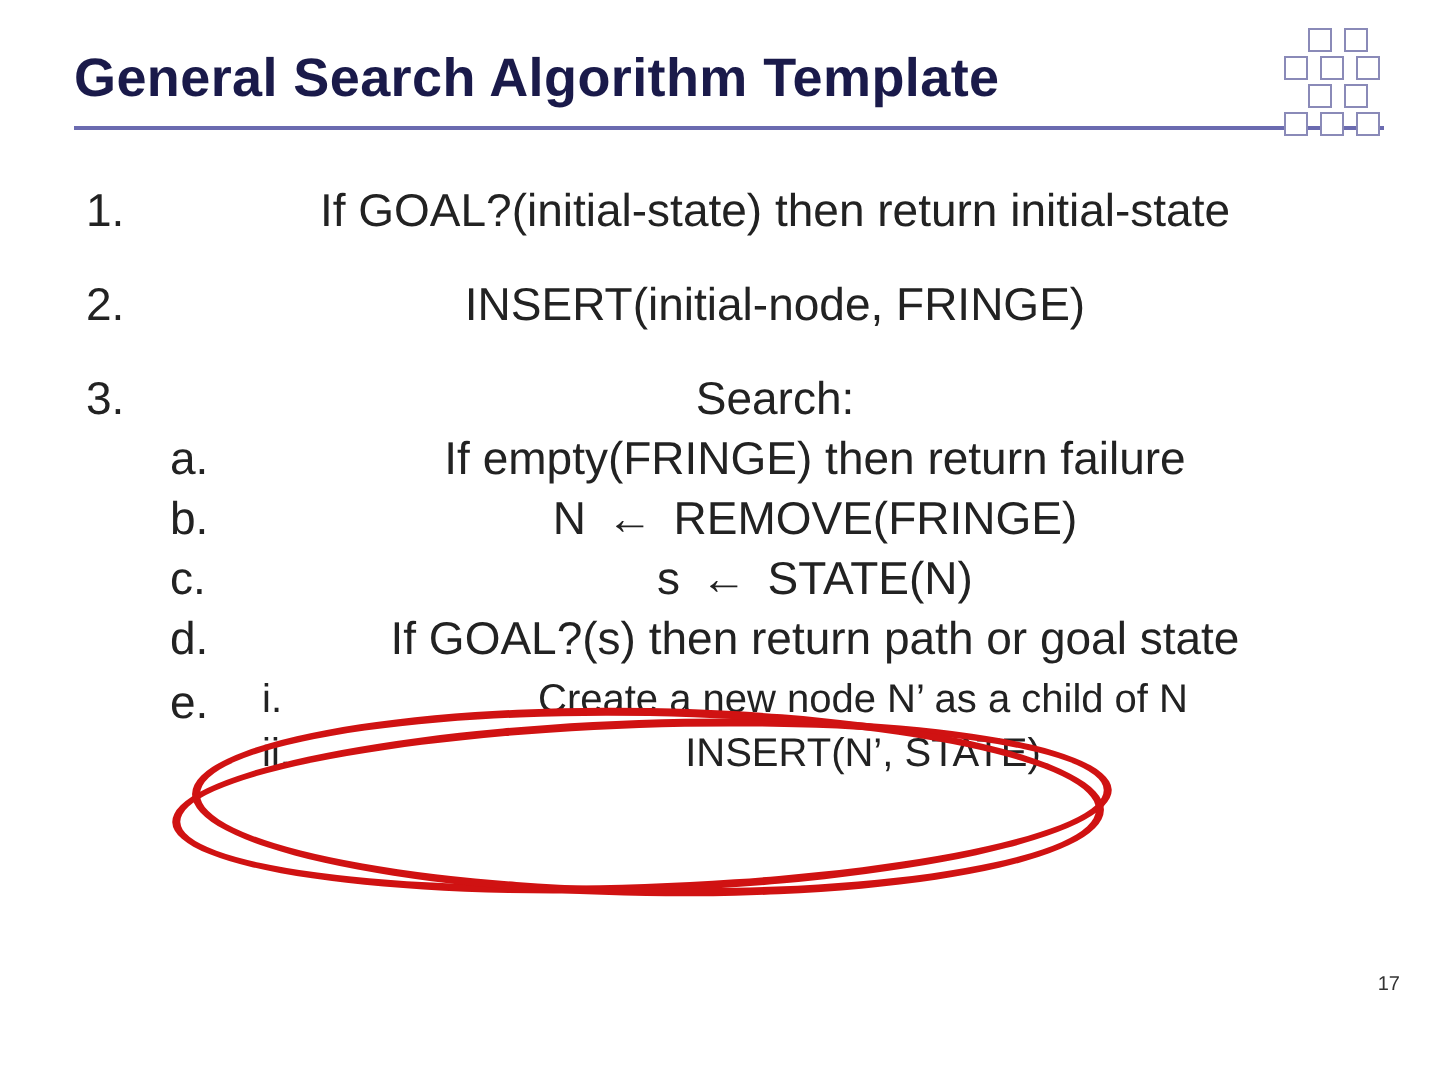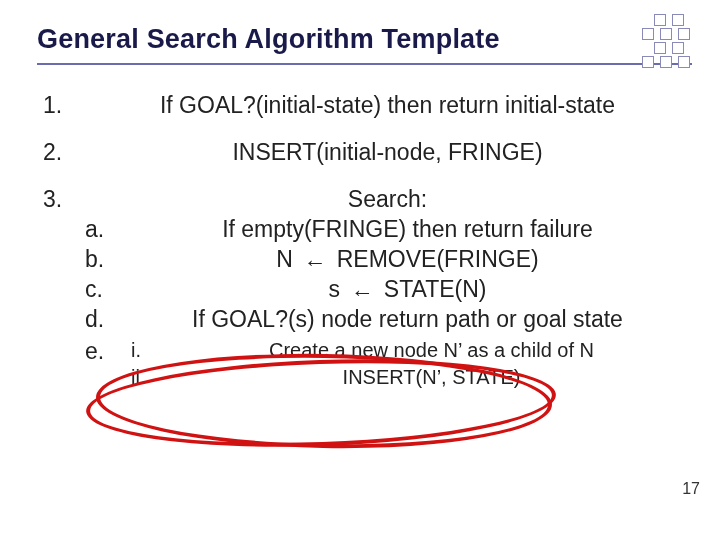--- a/index.html
+++ b/index.html
@@ -113,21 +113,21 @@
     height: 12px;
     border: 1px solid #8a8ab8;
     background: #fff;
     box-sizing: border-box;
   }
   .pagenum {
     position: absolute;
     right: 20px;
     bottom: 14px;
     font-family: Arial, sans-serif;
-    font-size: 16px;
+    font-size: 10px;
     color: #333;
   }
   .red-oval {
     position: absolute;
     border: 4px solid #d01212;
     border-radius: 50%;
     pointer-events: none;
     box-sizing: border-box;
   }
   .oval1 { left: 86px;  top: 360px; width: 470px; height: 86px; transform: rotate(-2deg); }
@@ -160,21 +160,21 @@
     <li>
       <span>Search:</span>
       <ol class="alpha">
         <li><span>If empty(FRINGE) then return failure</span></li>
         <li>
           <span>N </span><span class="arrow">←</span><span> REMOVE(FRINGE)</span>
         </li>
         <li>
           <span>s </span><span class="arrow">←</span><span> STATE(N)</span>
         </li>
-        <li><span>If GOAL?(s) node return path or goal state</span></li>
+        <li><span>If GOAL?(s) then return path or goal state</span></li>
         <li>
           <ol class="roman">
             <li><span>Create a new node N’ as a child of N</span></li>
             <li><span>INSERT(N’, STATE)</span></li>
           </ol>
         </li>
       </ol>
     </li>
   </ol>
 

